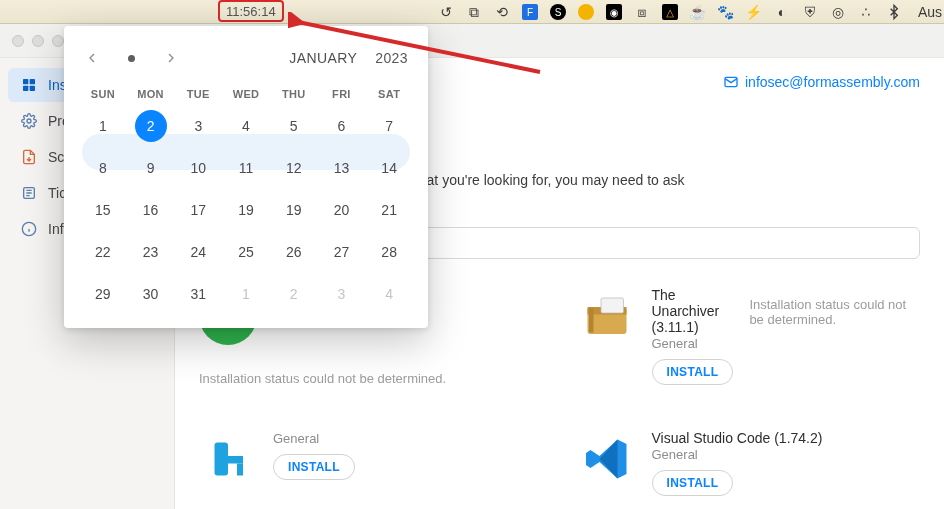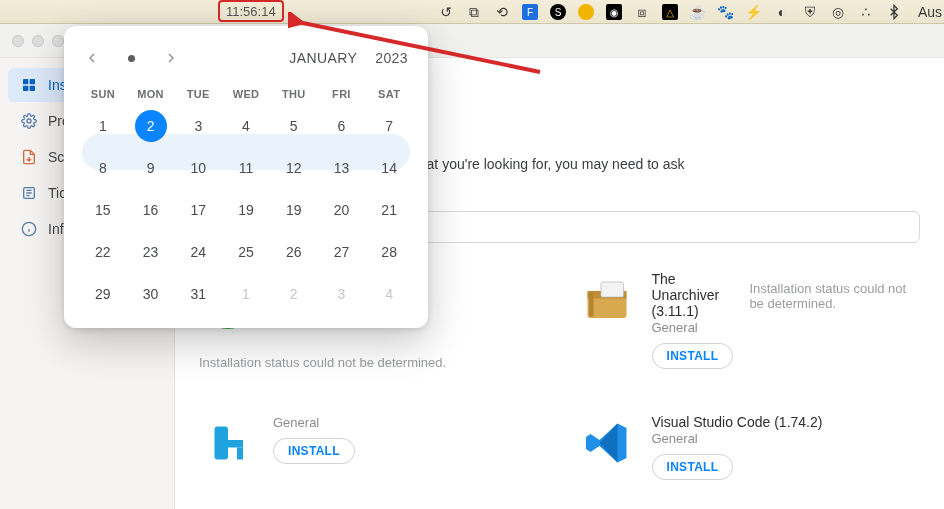--- a/index.html
+++ b/index.html
@@ -43,21 +43,21 @@
   .app-icon { width:58px; height:58px; border-radius:8px; display:flex; align-items:center; justify-content:center; font-size:32px;}
   .app-icon.green { background:#2fb24c; color:#fff; border-radius:50%;}
   .app-icon svg { width:48px; height:48px; }
   .app-body { flex:1;}
   .app-title { font-size:14px; color:#2b2d2f; font-weight:400;}
   .app-cat { font-size:13px; color:#8a8c8e; margin-top:1px;}
   .install-btn { margin-top:8px; display:inline-block; padding:5px 14px; border:1px solid #d2d2d0; border-radius:16px; background:#fff; color:#0a84ff; font-size:12px; font-weight:700; letter-spacing:.3px; cursor:pointer;}
   .status-line { margin-top:10px; font-size:13px; color:#9a9c9e;}
 
   
-  .calendar { position:absolute; left:64px; top:26px; width:364px; background:#fff; border-radius:12px; box-shadow:0 14px 40px rgba(0,0,0,.22), 0 2px 6px rgba(0,0,0,.12); padding:18px 20px 18px 20px; z-index:50;}
+  .calendar { position:absolute; left:64px; top:26px; width:364px; background:#fff; border-radius:4px; box-shadow:0 14px 40px rgba(0,0,0,.22), 0 2px 6px rgba(0,0,0,.12); padding:18px 20px 18px 20px; z-index:50;}
   .cal-head { display:flex; align-items:center; justify-content:space-between; height:28px;}
   .cal-nav { display:flex; align-items:center; gap:28px;}
   .cal-nav .chev { width:16px; height:16px; color:#8c8e90; cursor:pointer; display:flex; align-items:center; justify-content:center;}
   .cal-nav .dot { width:7px; height:7px; border-radius:50%; background:#5c5e60;}
   .cal-title { display:flex; gap:18px; font-size:14px; color:#56585a; letter-spacing:.4px;}
   .cal-title .month { color:#4c4e50;}
   .cal-grid { margin-top:16px; width:100%; display:grid; grid-template-columns: repeat(7, 1fr); text-align:center; row-gap:16px;}
   .dow { font-size:11px; font-weight:700; color:#6d6f71; letter-spacing:.3px;}
   .day { font-size:14px; color:#4a4c4e; height:32px; display:flex; align-items:center; justify-content:center; position:relative; cursor:pointer;}
   .day.dim { color:#c3c5c7;}
@@ -150,20 +150,30 @@
           <svg viewBox="0 0 24 24" fill="none" stroke="currentColor" stroke-width="2">
             <circle cx="12" cy="12" r="10"></circle>
             <path d="M12 16v-4M12 8h.01"></path>
           </svg>
         </span>
       <span style="overflow:hidden;white-space:nowrap;width:18px;">Info</span>
     </div>
   </div>
 
   <div class="main">
+    <div class="header-row">
+      <div class="license">ense.</div>
+      <div class="contact">
+        <svg viewBox="0 0 24 24" fill="none" stroke="#0a84ff" stroke-width="2">
+            <rect x="3" y="5" width="18" height="14" rx="2"></rect>
+            <path d="M3 7l9 6 9-6"></path>
+          </svg>
+        <span>infosec@formassembly.com</span>
+      </div>
+    </div>
 
     <div class="desc">
       <span>d for your device. If you don't see what you're looking for, you may need to ask</span><br>
       <span>rganization.</span>
     </div>
 
     <div class="search"></div>
 
     <div class="apps">
 

